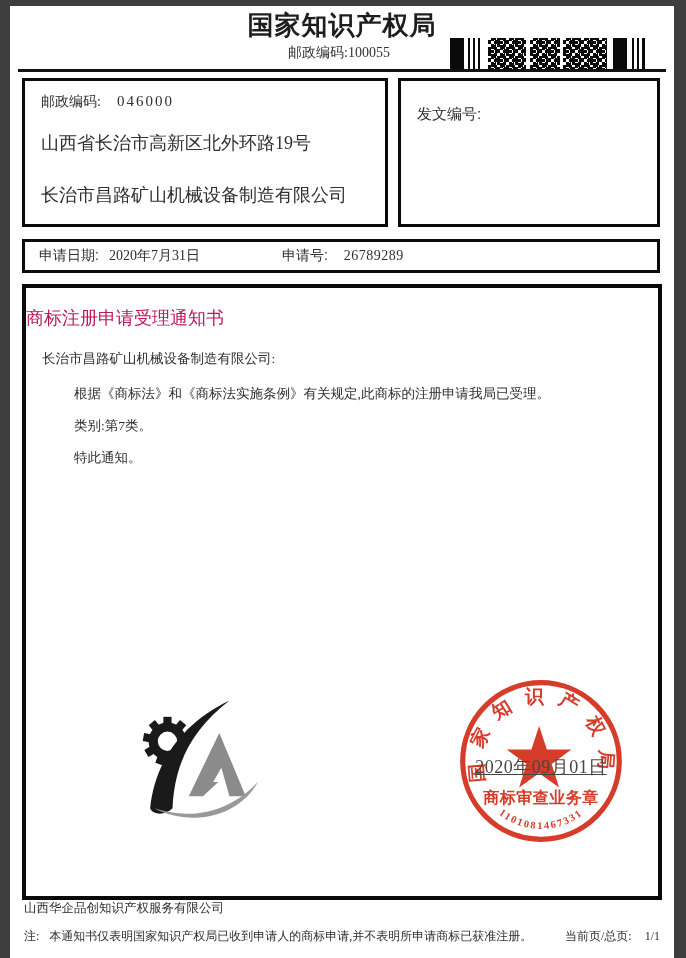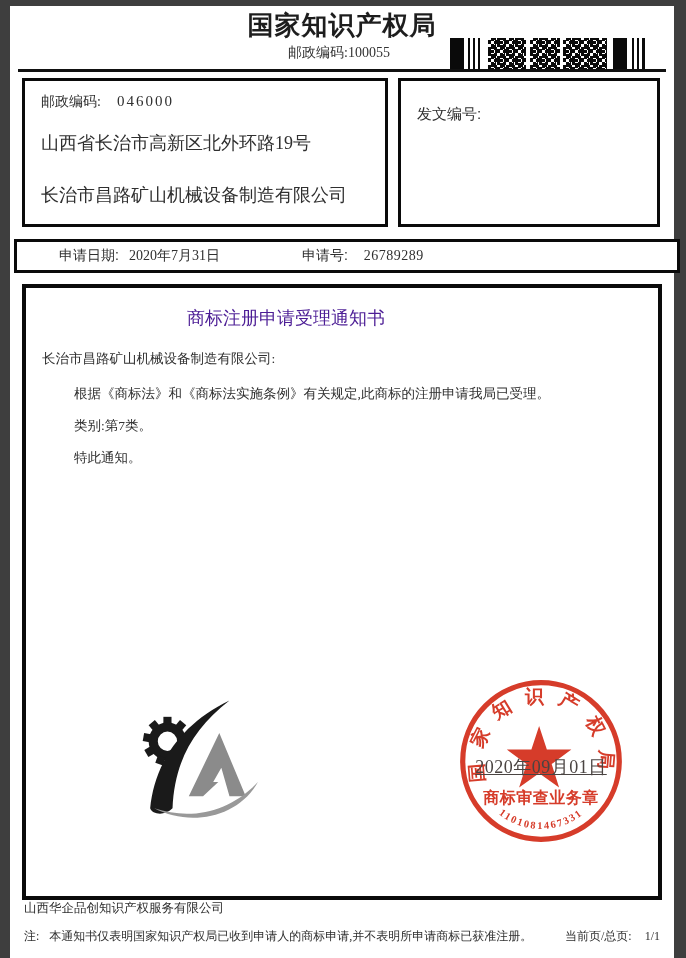--- a/index.html
+++ b/index.html
@@ -8,42 +8,42 @@
   .page{position:absolute;left:10px;top:6px;width:664px;height:952px;background:#ffffff;}
   .abs{position:absolute;}
   .hei{font-family:"Liberation Sans","DejaVu Sans",sans-serif;}
   .org-title{left:0;top:2px;width:100%;text-align:center;font-size:26px;font-weight:bold;
              letter-spacing:1px;color:#1d1d1d;}
   .addr-line{top:38px;font-size:14px;color:#333;}
   .rule{left:8px;top:63px;width:648px;height:3px;background:#111;}
   .box{position:absolute;border:3px solid #0a0a0a;background:#fff;}
   .recipient-box{left:12px;top:72px;width:360px;height:143px;}
   .docnum-box{left:388px;top:72px;width:256px;height:143px;}
-  .app-bar{left:4px;top:233px;width:632px;height:28px;padding-left:28px;}
+  .app-bar{left:12px;top:233px;width:632px;height:28px;}
   .main-box{left:12px;top:278px;width:632px;height:608px;border-width:4px;}
   .barcode{left:440px;top:32px;width:214px;height:34px;display:flex;align-items:stretch;}
   .bc-bar{background:#0a0a0a;height:100%;}
   .bc-sp{height:100%;}
   .bc-noise{height:100%;
     background:
       repeating-conic-gradient(#0a0a0a 0% 25%, rgba(0,0,0,0) 0% 50%) 3px 2px / 9px 9px,
       repeating-conic-gradient(#0a0a0a 0% 25%, #fff 0% 50%) 0 0 / 6px 6px;}
   .rb-line1{left:16px;top:12px;font-size:14px;}
   .rb-val{margin-left:16px;font-size:15px;letter-spacing:2px;}
   .rb-line2{left:16px;top:50px;font-size:18px;}
   .rb-line3{left:16px;top:102px;font-size:18px;}
   .dn-label{left:16px;top:24px;font-size:15px;}
   .dn-value{left:58px;top:70px;font-size:15px;letter-spacing:0.5px;}
   .ab-row{left:0;top:0;width:100%;height:100%;display:flex;align-items:center;font-size:14px;}
   .ab-dl{margin-left:14px;}
   .ab-dv{margin-left:10px;}
   .ab-nl{margin-left:82px;}
   .ab-nv{margin-left:16px;letter-spacing:0.5px;}
-  .notice-title{left:0;top:18px;width:520px;text-align:center;font-size:18px;font-weight:500;
-                color:#4c1d95;}
+  .notice-title{left:0;top:18px;width:520px;text-align:left;font-size:18px;font-weight:500;
+                color:#be185d;}
   .salutation{left:16px;top:62px;font-size:13.5px;}
   .para1{left:48px;top:97px;font-size:13.5px;}
   .para2{left:48px;top:129px;font-size:13.5px;}
   .para3{left:48px;top:161px;font-size:13.5px;}
   .logo{left:130px;top:688px;width:122px;height:128px;}
   .seal{left:448px;top:672px;width:166px;height:166px;}
   .seal-date{left:448px;top:749px;width:166px;text-align:center;font-size:18px;
              color:#4a4442;letter-spacing:0.5px;text-decoration:underline;}
   .agency{left:14px;top:894px;font-size:12.5px;}
   .note-row{left:14px;top:922px;width:636px;font-size:12px;display:flex;}

